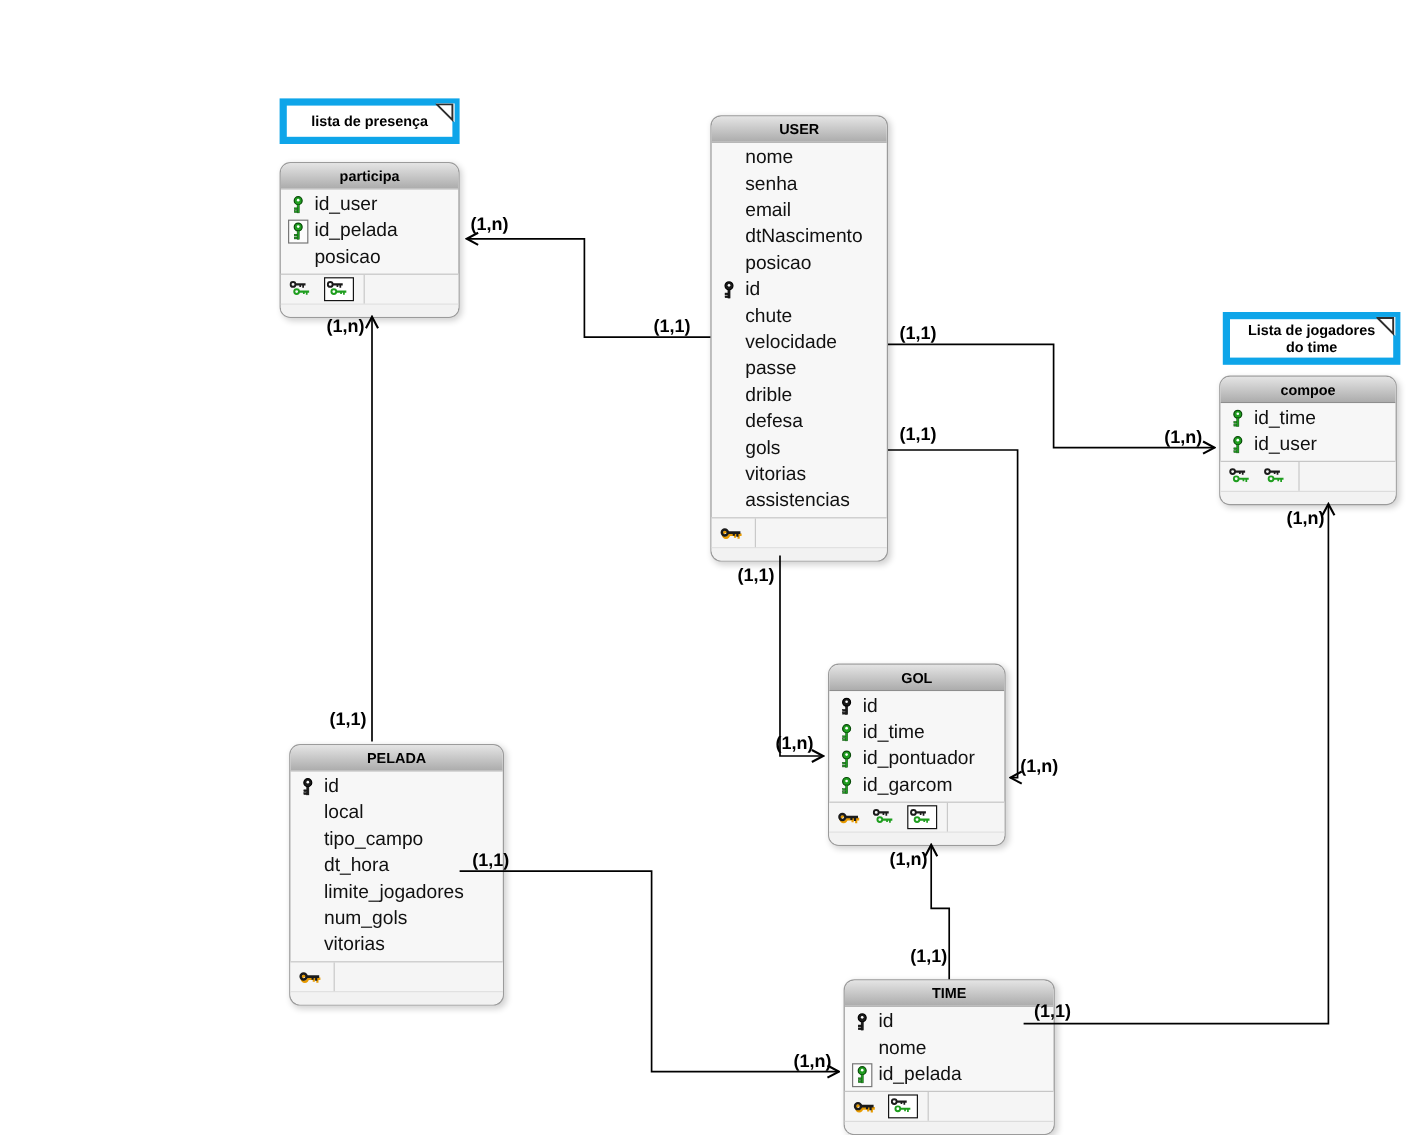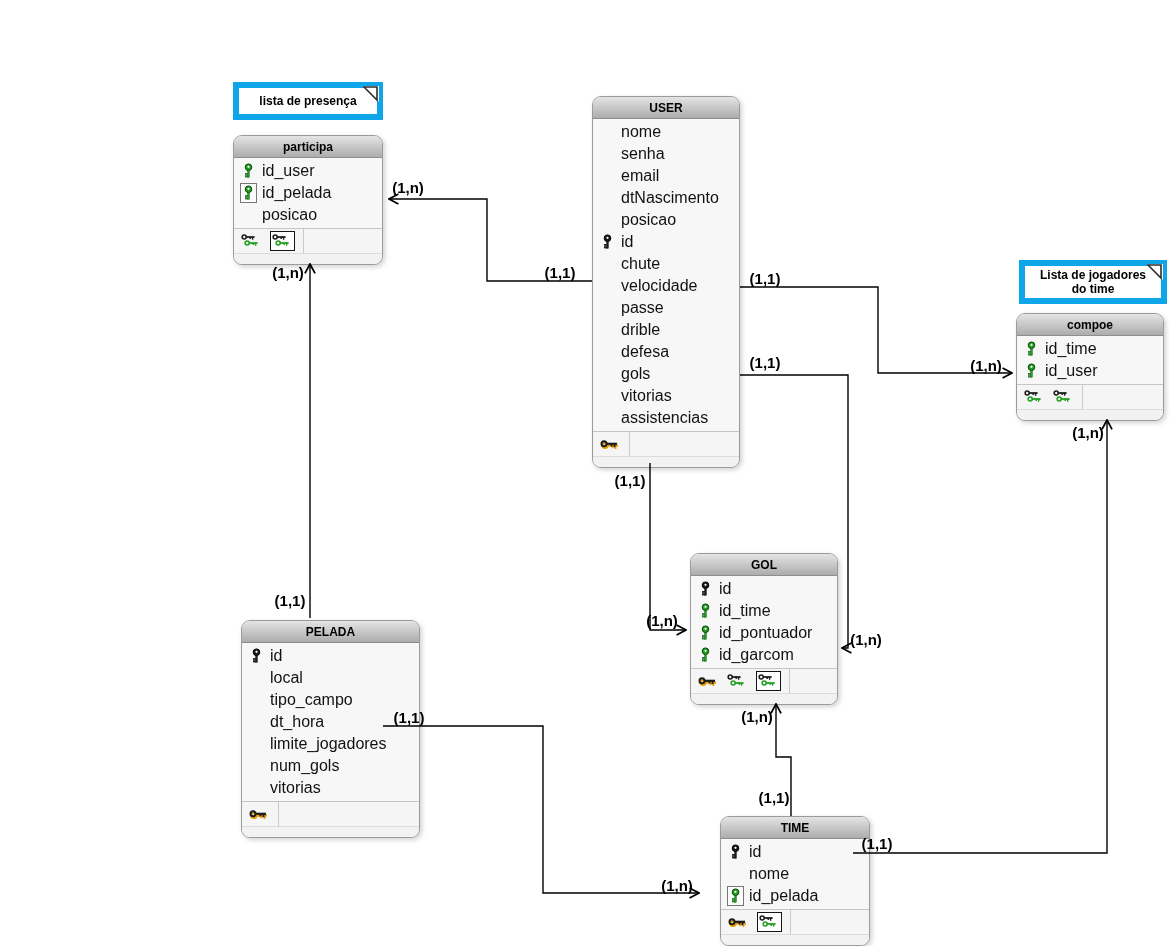--- a/index.html
+++ b/index.html
@@ -486,21 +486,21 @@
                 <line x1="14.5" y1="5" x2="14.5" y2="8.4" stroke-width="1.8"></line>
                 <line x1="11.5" y1="5" x2="11.5" y2="7.6" stroke-width="1.8"></line>
               </g>
             </g>
           </svg>
         </span>
         <span class="fdiv"></span>
       </div>
       <div class="t-bottom"></div>
     </div>
-    <div class="table" style="left: 720px; top: 816px; width: 150px;">
+    <div class="table" style="left: 703px; top: 816px; width: 176px;">
       <div class="t-header">
         <span>TIME</span>
       </div>
       <div class="t-body">
         <div class="t-row">
           <span class="t-ico">
             <svg width="11" height="16" viewBox="0 0 11 16">
               <circle cx="5.5" cy="4.2" r="3.3" fill="#1b1b1b" stroke="#000000" stroke-width="1"></circle>
               <circle cx="5.5" cy="3.8" r="1.1" fill="#ffffff"></circle>
               <rect x="4.6" y="7.2" width="1.8" height="7.2" fill="#1b1b1b" stroke="#000000" stroke-width="0.4"></rect>

